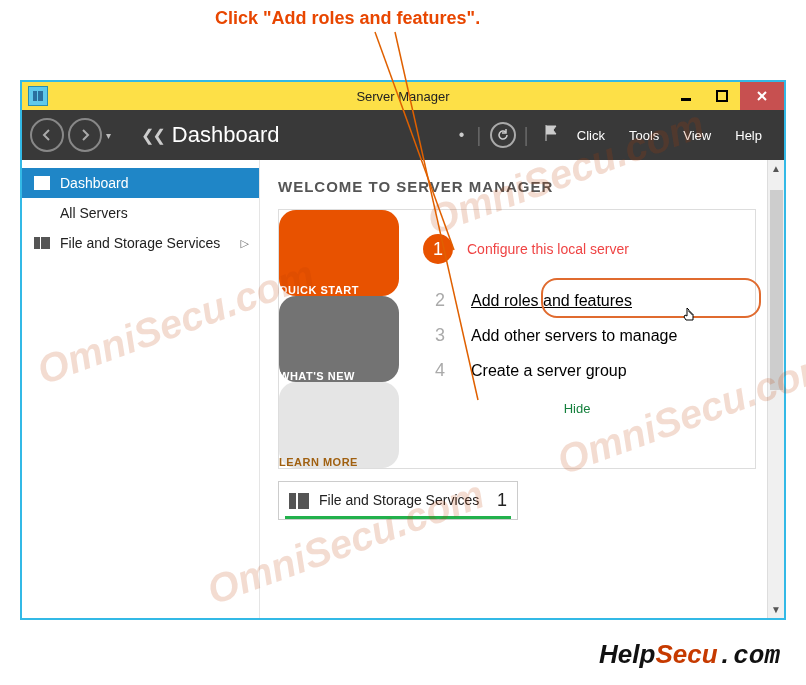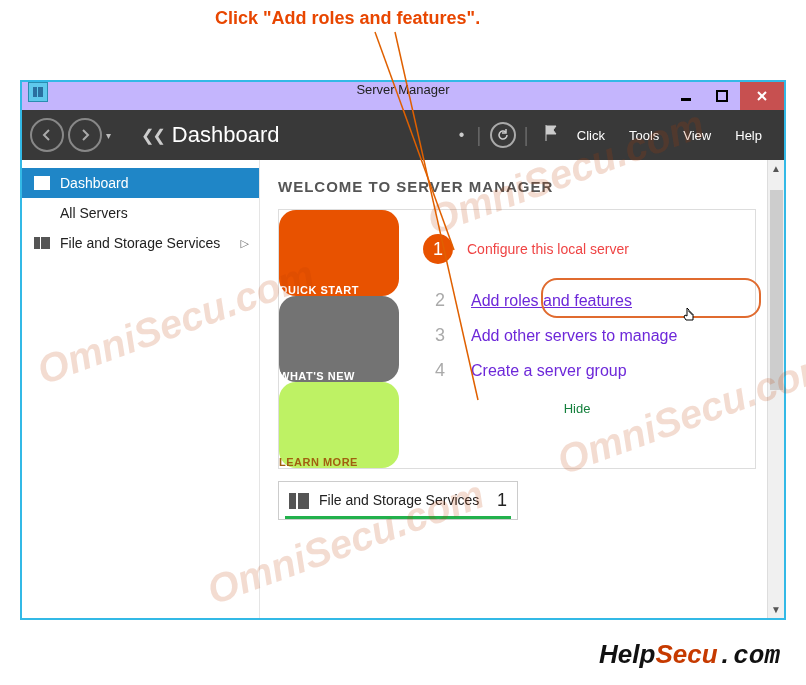--- a/index.html
+++ b/index.html
@@ -3,21 +3,21 @@
 <meta charset="utf-8">
 <style>
   * { box-sizing: border-box; margin: 0; padding: 0; font-family: "Segoe UI", Arial, sans-serif; }
   body { background: #fff; width: 806px; height: 685px; position: relative; overflow: hidden; }
 
   .annotation { position: absolute; top: 8px; left: 215px; color: #e84600; font-weight: bold; font-size: 18px; }
   .annotation-lines { position: absolute; top: 0; left: 0; width: 806px; height: 685px; pointer-events: none; z-index: 10; }
 
   .window { position: absolute; top: 80px; left: 20px; width: 766px; height: 540px; border: 2px solid #33b9e6; background: #fff; display: flex; flex-direction: column; }
 
-  .titlebar { height: 28px; background: #c4b5fd; display: flex; align-items: flex-start; position: relative; }
+  .titlebar { height: 28px; background: #fde047; display: flex; align-items: center; position: relative; }
   .titlebar .appicon { width: 20px; height: 20px; margin: 0 6px; background: #5fc9ec; border: 1px solid #2a8db0; display: flex; align-items: center; justify-content: center; }
   .titlebar .title { position: absolute; left: 50%; transform: translateX(-50%); font-size: 13px; color: #222; }
   .titlebar .winbtns { margin-left: auto; display: flex; height: 100%; }
   .titlebar .winbtn { width: 36px; height: 100%; display: flex; align-items: center; justify-content: center; font-size: 14px; color: #000; }
   .titlebar .winbtn.close { background: #c75050; color: #fff; width: 44px; }
 
   .toolbar { height: 50px; background: #393939; display: flex; align-items: center; color: #fff; }
   .toolbar .navcircle { width: 34px; height: 34px; border: 2px solid #888; border-radius: 50%; display: flex; align-items: center; justify-content: center; margin-left: 8px; color: #bbb; font-size: 18px; }
   .toolbar .navdrop { margin-left: 4px; color: #bbb; font-size: 10px; }
   .toolbar .dashtitle { font-size: 22px; font-weight: 300; color: #fff; margin-left: 30px; display: flex; align-items: center; }
@@ -50,30 +50,30 @@
   .main .scrollbar .dnbtn { position:absolute; bottom:0; width:100%; }
   .main .scrollbar .thumb { position:absolute; top:30px; left:2px; width:13px; height:200px; background:#cdcdcd; }
 
   .maincontent { padding: 18px 28px 10px 18px; }
   .welcome-h { font-size: 15px; letter-spacing: 1px; color: #555; font-weight: 600; }
   .welcome-box { margin-top: 14px; border: 1px solid #ddd; display: flex; min-height: 260px; }
   .wb-left { width: 120px; display: flex; flex-direction: column; }
   .wb-left .cell { flex: 1; display: flex; align-items: flex-end; padding: 0; font-size: 11px; font-weight: 600; letter-spacing: 0.5px; color: #fff; border-radius: 17px; }
   .wb-left .cell.qs { background: #e85200; }
   .wb-left .cell.wn { background: #737373; }
-  .wb-left .cell.lm { background: #bef264; color: #a06010; }
+  .wb-left .cell.lm { background: #e5e5e5; color: #a06010; }
 
   .wb-right { flex: 1; padding: 24px 24px 12px 24px; font-weight: 300; position: relative; }
   .step1 { display: flex; align-items: center; gap: 14px; }
   .numcircle { width: 30px; height: 30px; border-radius: 50%; background: #e85200; color: #fff; display:flex; align-items:center; justify-content:center; font-size: 18px; font-weight: 400; }
   .step1-text { color: #ef4444; font-size: 14px; }
   .steps { margin-top: 26px; margin-left: 8px; }
   .steprow { display: flex; align-items: center; gap: 22px; margin-bottom: 14px; font-size: 16px; }
   .steprow .num { color: #aaa; width: 18px; text-align: center; font-size: 18px; }
-  .steprow a, .steprow .linktext { color: #6d28d9; text-decoration: none; }
+  .steprow a, .steprow .linktext { color: #000000; text-decoration: none; }
   .steprow.highlight a { text-decoration: underline; }
   .callout { position:absolute; border: 2px solid #e06b2f; border-radius: 16px; top: 68px; left: 142px; width: 220px; height: 40px; z-index:5; }
   .cursor { position:absolute; top: 96px; left: 282px; font-size: 16px; z-index:6; }
   .hide-link { text-align: center; color: #15803d; font-size: 13px; margin-top: 20px; }
 
   .roles-h { font-size: 12px; letter-spacing: 1px; color: #555; font-weight: 600; margin-top: 24px; }
   .roles-sub { font-size: 12px; color: #666; margin-top: 4px; }
   .rolecard { margin-top: 12px; width: 240px; border: 1px solid #ccc; padding: 8px 10px; position: relative; }
   .rolecard .underline { position:absolute; bottom:0; left:6px; right:6px; height:3px; background:#22b14c; }
   .rolecard .rc-body { display:flex; align-items:center; }

